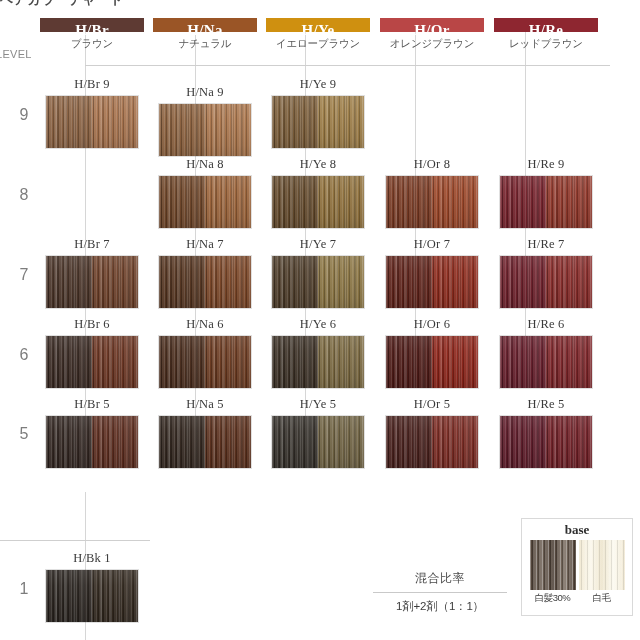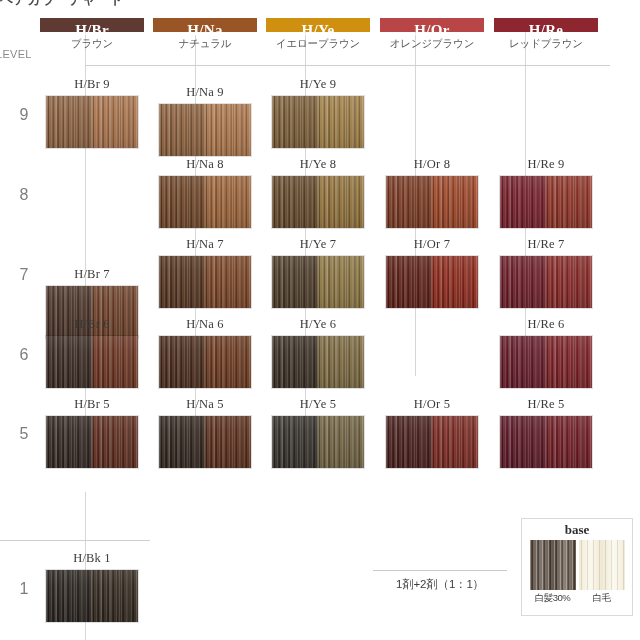--- a/index.html
+++ b/index.html
@@ -271,21 +271,21 @@
 
   <div class="cell" style="left:40px; top:76px;">
     <div class="cell-label">H/Br 9</div>
     <div class="swatch">
       <div class="half left" style="background:#8a6141;"></div>
       <div class="half right" style="background:#a6714b;"></div>
       <div class="strands"></div>
       <div class="sheen"></div>
     </div>
   </div>
-  <div class="cell" style="left:40px; top:236px;margin-top:30px;">
+  <div class="cell" style="left:40px; top:236px;">
     <div class="cell-label">H/Br 7</div>
     <div class="swatch">
       <div class="half left" style="background:#4a3428;"></div>
       <div class="half right" style="background:#6d4029;"></div>
       <div class="strands"></div>
       <div class="sheen"></div>
     </div>
   </div>
   <div class="cell" style="left:40px; top:316px;">
     <div class="cell-label">H/Br 6</div>
@@ -405,20 +405,29 @@
       <div class="half right" style="background:#9a4527;"></div>
       <div class="strands"></div>
       <div class="sheen"></div>
     </div>
   </div>
   <div class="cell" style="left:380px; top:236px;">
     <div class="cell-label">H/Or 7</div>
     <div class="swatch">
       <div class="half left" style="background:#5e2219;"></div>
       <div class="half right" style="background:#8c2a1c;"></div>
+      <div class="strands"></div>
+      <div class="sheen"></div>
+    </div>
+  </div>
+  <div class="cell" style="left:380px; top:316px;">
+    <div class="cell-label">H/Or 6</div>
+    <div class="swatch">
+      <div class="half left" style="background:#4d1a16;"></div>
+      <div class="half right" style="background:#8c2419;"></div>
       <div class="strands"></div>
       <div class="sheen"></div>
     </div>
   </div>
   <div class="cell" style="left:380px; top:396px;">
     <div class="cell-label">H/Or 5</div>
     <div class="swatch">
       <div class="half left" style="background:#48201c;"></div>
       <div class="half right" style="background:#7a2a22;"></div>
       <div class="strands"></div>
@@ -476,20 +485,21 @@
     <div class="swatch">
       <div class="half left" style="background:#2a241f;"></div>
       <div class="half right" style="background:#33291f;"></div>
       <div class="strands"></div>
       <div class="sheen"></div>
     </div>
   </div>
 </div>
 
 <div class="ratio">
+  <div class="ratio-title">混合比率</div>
   <div class="ratio-rule"></div>
   <div class="ratio-val">1剤+2剤（1：1）</div>
 </div>
 
 <div class="base-box">
   <div class="base-title">base</div>
   <div class="base-swatches">
     <div class="base-sw" style="background:linear-gradient(90deg,#4e4036,#6d6055,#4a3d33,#7b6e62,#4e4036);">
       <div class="strands2"></div>
     </div>

